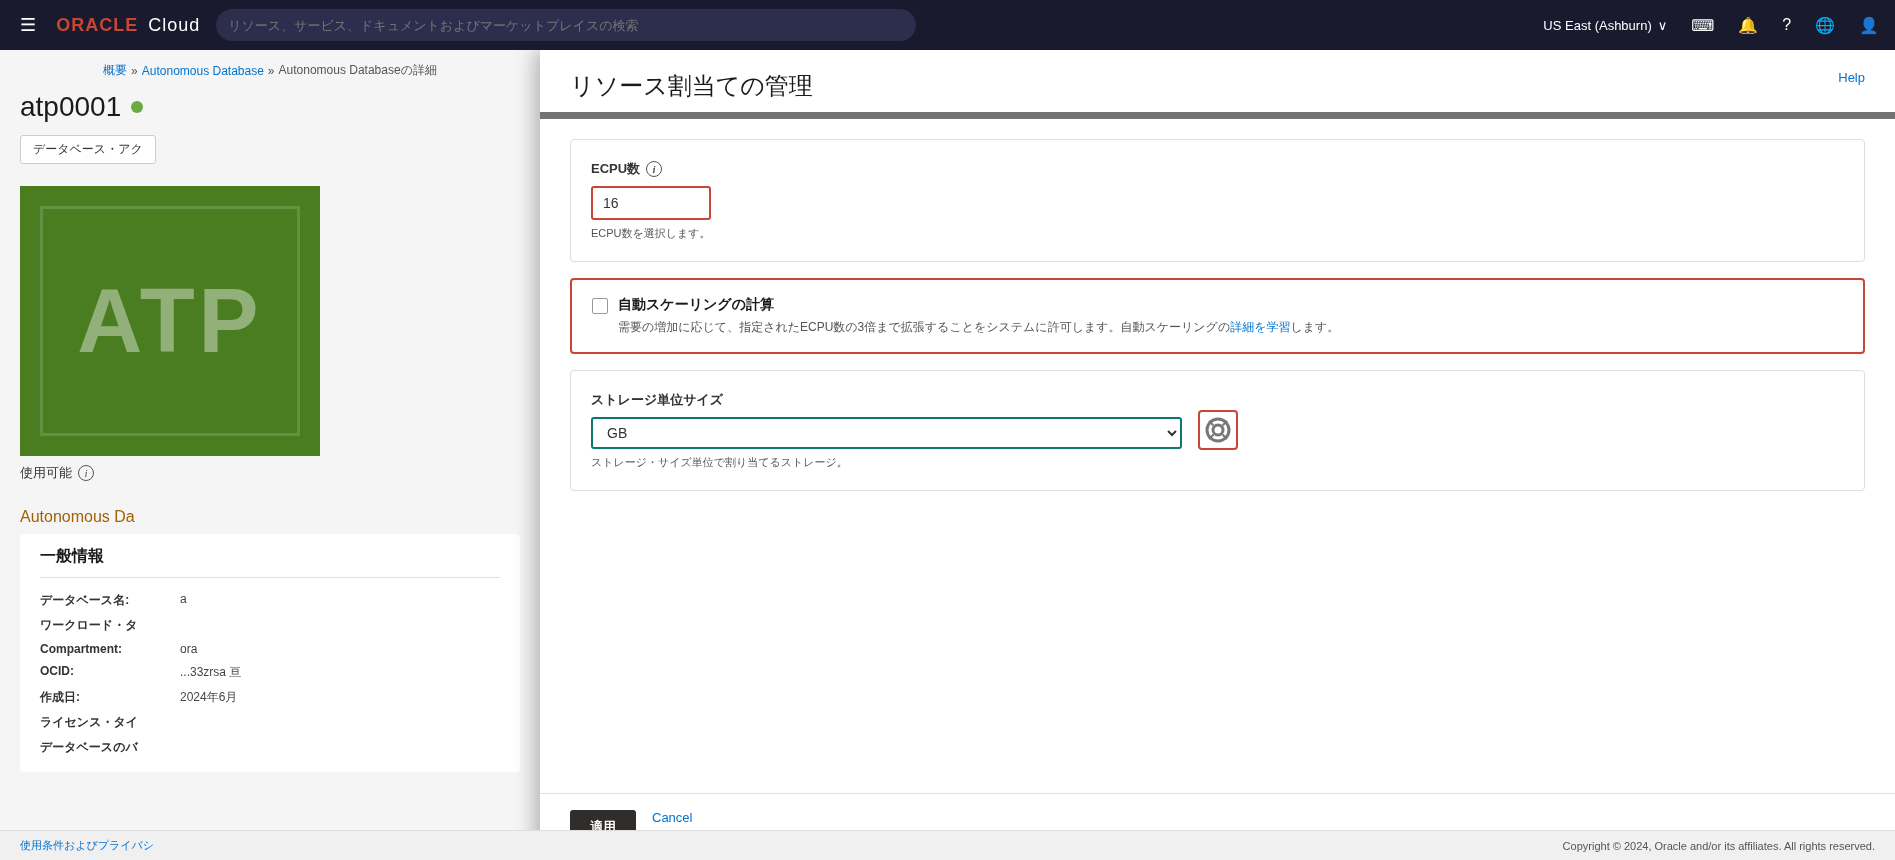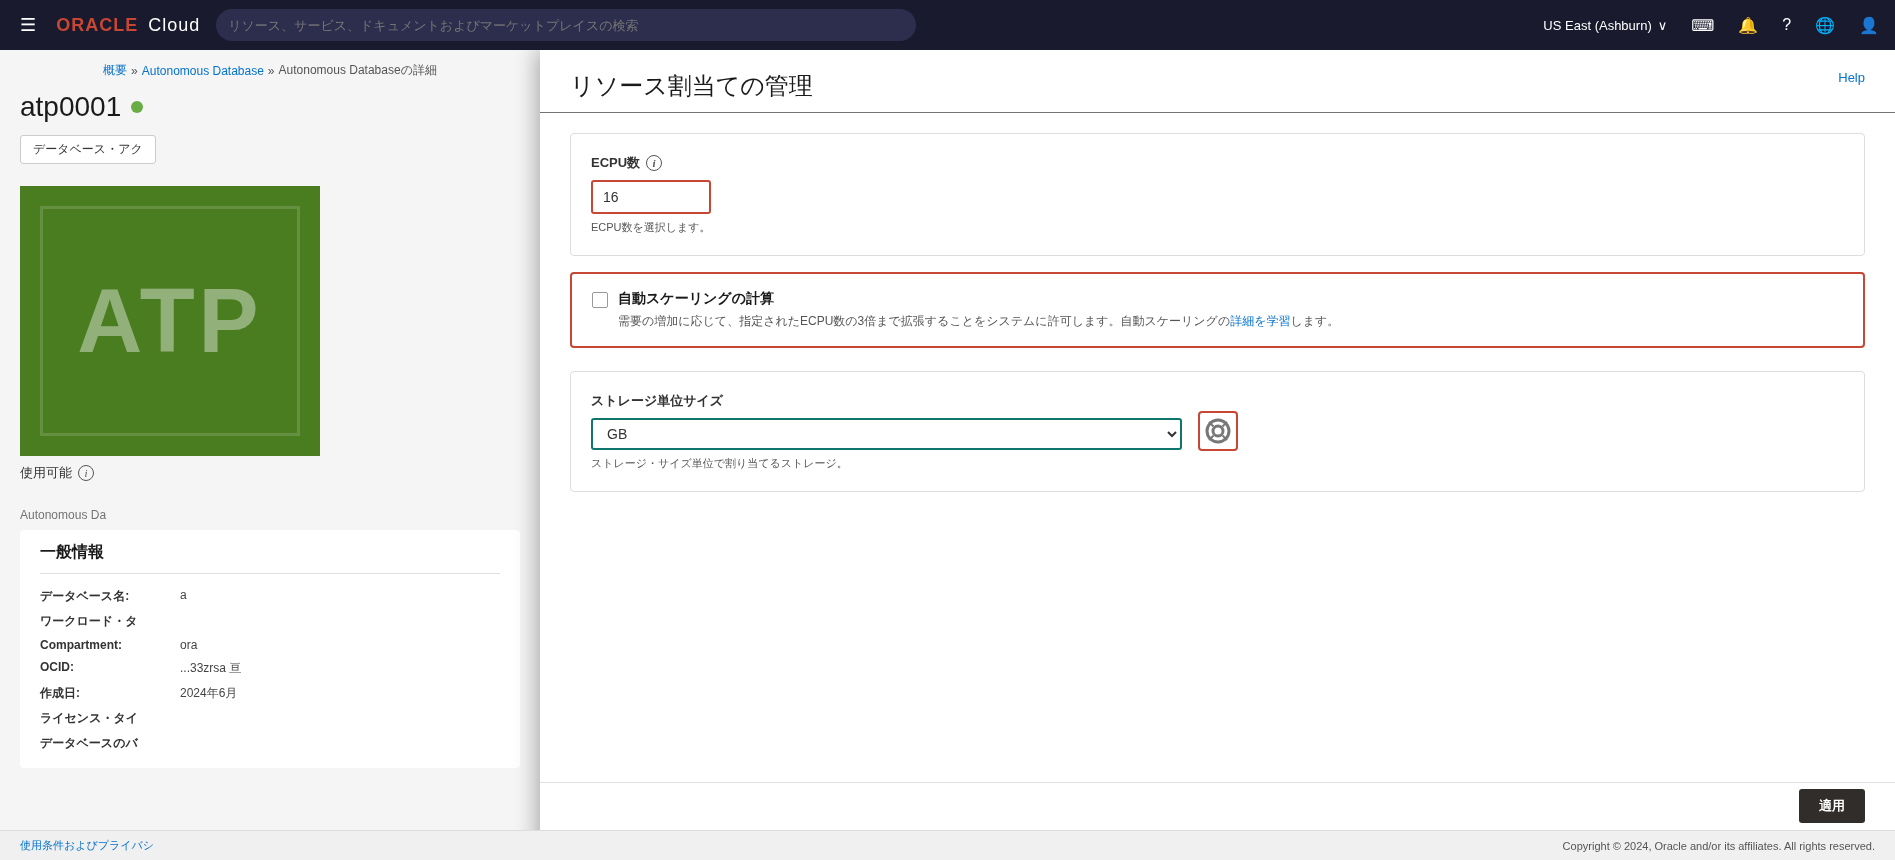--- a/index.html
+++ b/index.html
@@ -216,21 +216,21 @@
       width: calc(100% - 0px);
       height: 100%;
       background: white;
       box-shadow: -4px 0 20px rgba(0,0,0,0.3);
       display: flex;
       flex-direction: column;
     }
 
     .modal-header {
       padding: 20px 30px 10px;
-      border-bottom: 1px solid #737373;
+      border-bottom: 7px solid #737373;
       display: flex;
       justify-content: space-between;
       align-items: flex-start;
     }
     .modal-title {
       font-size: 24px;
       font-weight: 400;
       color: #1a1a1a;
     }
     .help-link {
@@ -292,21 +292,21 @@
       font-size: 11px;
       color: #555;
       margin-top: 6px;
     }
 
     
     .checkbox-section {
       border: 2px solid #c74634;
       border-radius: 4px;
       padding: 16px 20px;
-      margin-bottom: 23px;
+      margin-bottom: 16px;
       background: white;
     }
     .checkbox-row {
       display: flex;
       align-items: flex-start;
       gap: 10px;
     }
     .checkbox-input {
       width: 16px;
       height: 16px;
@@ -390,26 +390,25 @@
       display: flex;
       align-items: center;
       justify-content: center;
       cursor: pointer;
       background: white;
       margin-bottom: 20px;
     }
 
     
     .modal-footer {
-      padding: 6px 30px;
+      padding: 16px 30px;
       border-top: 1px solid #e0e0e0;
       display: flex;
-      align-items: flex-end;
+      align-items: flex-start;
       gap: 16px;
-      flex-direction: column;
     }
     .btn-apply {
       background: #312d2a;
       color: white;
       border: none;
       padding: 8px 20px;
       border-radius: 3px;
       font-size: 13px;
       cursor: pointer;
       font-weight: 600;
@@ -443,22 +442,22 @@
     .footer-link { color: #0572ce; text-decoration: none; }
 
     
     .ecpu-input-wrapper {
       max-width: 120px;
     }
 
     
     .partial-section {
       padding: 8px 20px;
-      font-size: 12px;
-      color: #737373;
+      font-size: 16px;
+      color: #a16207;
       overflow: hidden;
       white-space: nowrap;
     }
   </style>
 </head>
 <body>
 
 <div class="navbar">
   <span class="navbar-menu-icon">☰</span>
   <div class="oracle-logo">

